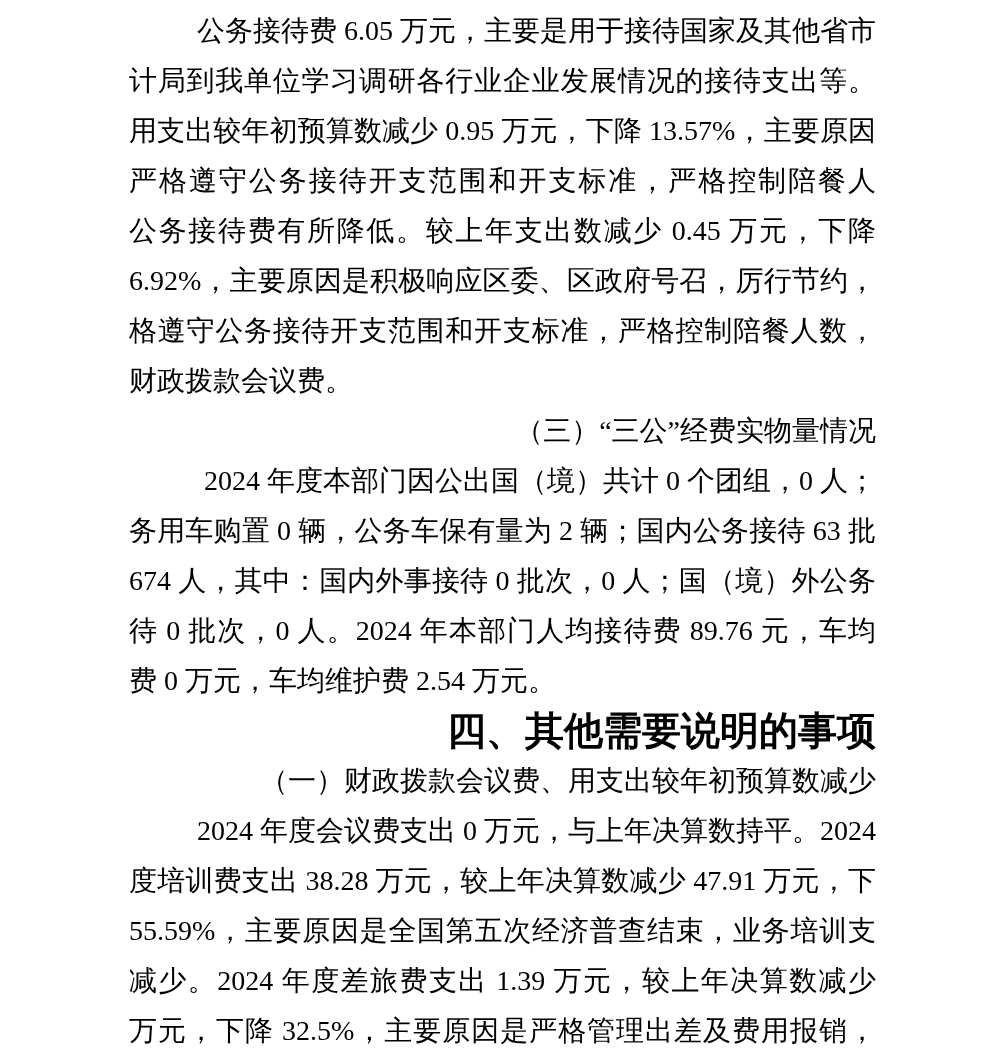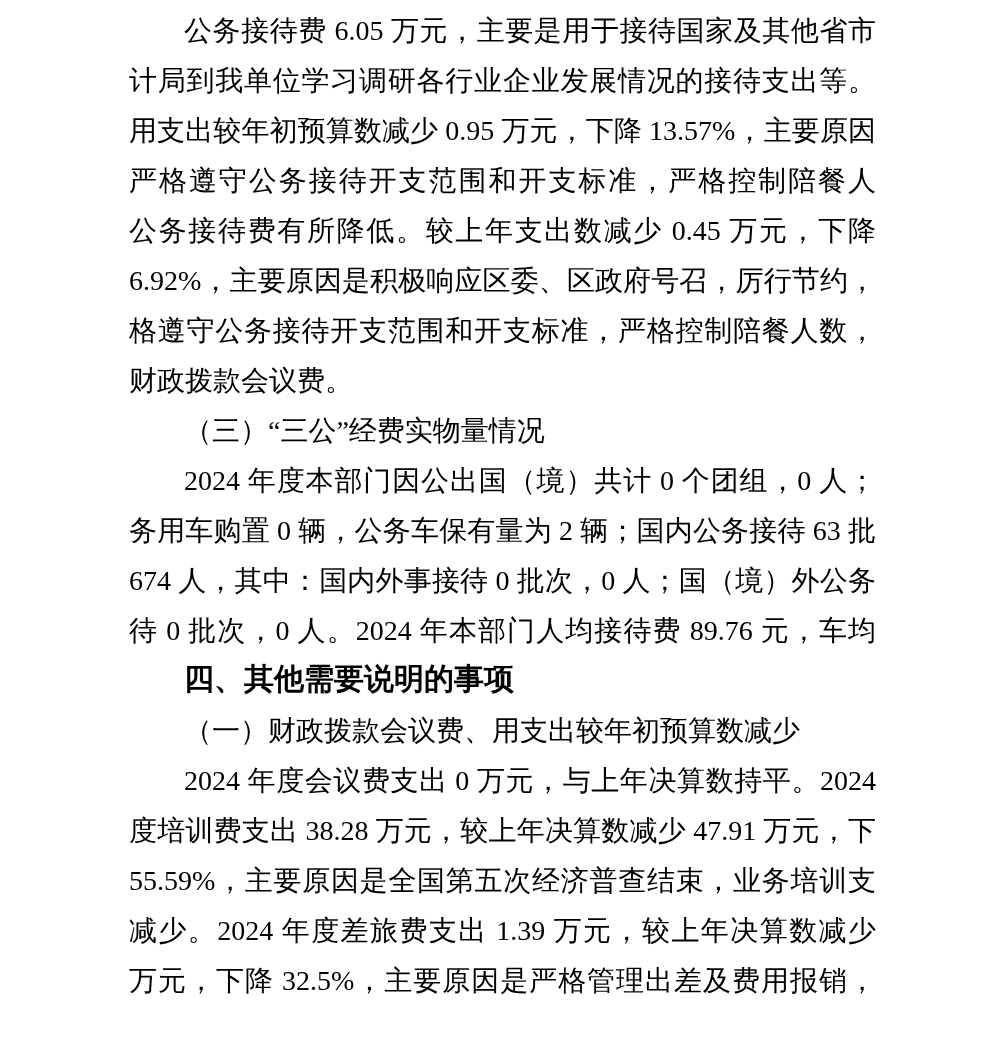--- a/index.html
+++ b/index.html
@@ -29,45 +29,47 @@
     font-family: "Liberation Serif", "DejaVu Serif", serif;
     text-align: left;
     white-space: normal;
   }
   .just {
     text-align: justify;
     text-align-last: justify;
   }
   .indent {
     text-indent: 55px;
+    text-align: right;
   }
   .h-bold {
-    font-family: Liberation Mono, monospace;
+    font-family: Liberation Sans, sans-serif;
     font-weight: 700;
-    font-size: 30px;
+    font-size: 39px;
   }
 </style>
 </head>
 <body>
 
 <div class="page">
   <div class="text-block">
     <div class="line just indent">公务接待费 6.05 万元，主要是用于接待国家及其他省市统</div>
     <div class="line just">计局到我单位学习调研各行业企业发展情况的接待支出等。费</div>
     <div class="line just">用支出较年初预算数减少 0.95 万元，下降 13.57%，主要原因是</div>
     <div class="line just">严格遵守公务接待开支范围和开支标准，严格控制陪餐人数，</div>
     <div class="line just">公务接待费有所降低。较上年支出数减少 0.45 万元，下降</div>
     <div class="line just">6.92%，主要原因是积极响应区委、区政府号召，厉行节约，严</div>
     <div class="line just">格遵守公务接待开支范围和开支标准，严格控制陪餐人数，公</div>
     <div class="line">财政拨款会议费。</div>
     <div class="line indent">（三）“三公”经费实物量情况</div>
     <div class="line just indent">2024 年度本部门因公出国（境）共计 0 个团组，0 人；公</div>
     <div class="line just">务用车购置 0 辆，公务车保有量为 2 辆；国内公务接待 63 批次</div>
     <div class="line just">674 人，其中：国内外事接待 0 批次，0 人；国（境）外公务接</div>
     <div class="line just">待 0 批次，0 人。2024 年本部门人均接待费 89.76 元，车均购置</div>
+    <div class="line">费 0 万元，车均维护费 2.54 万元。</div>
     <div class="line indent h-bold">四、其他需要说明的事项</div>
     <div class="line indent">（一）财政拨款会议费、用支出较年初预算数减少</div>
     <div class="line just indent">2024 年度会议费支出 0 万元，与上年决算数持平。2024 年</div>
     <div class="line just">度培训费支出 38.28 万元，较上年决算数减少 47.91 万元，下降</div>
     <div class="line just">55.59%，主要原因是全国第五次经济普查结束，业务培训支出</div>
     <div class="line just">减少。2024 年度差旅费支出 1.39 万元，较上年决算数减少 0.67</div>
     <div class="line just">万元，下降 32.5%，主要原因是严格管理出差及费用报销，差</div>
   </div>
 </div>
 

